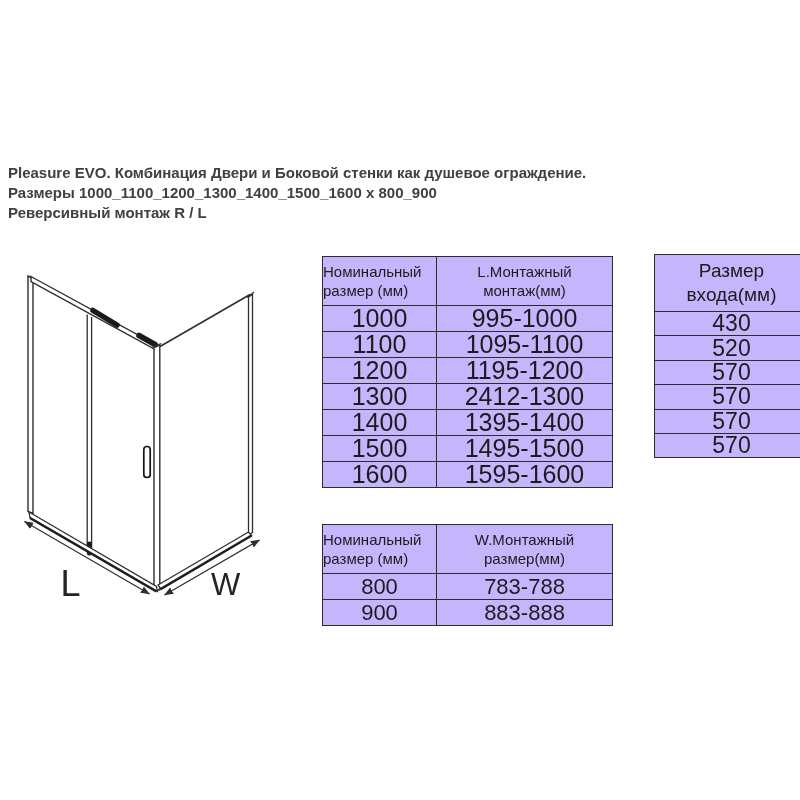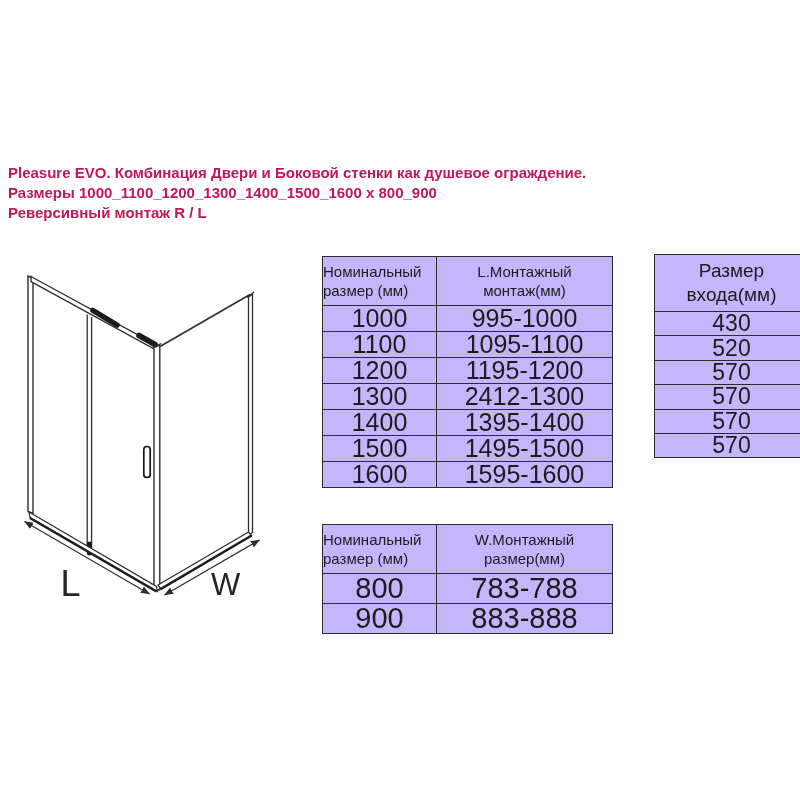--- a/index.html
+++ b/index.html
@@ -1,20 +1,20 @@
 <!DOCTYPE html>
 <html><head>
 <meta charset="utf-8">
 <style>
   html,body{margin:0;padding:0;}
   body{width:800px;height:800px;background:#ffffff;font-family:"Liberation Sans",sans-serif;}
   .page{position:relative;width:800px;height:800px;background:#ffffff;overflow:hidden;color:#1c1c1c;}
 
   
-  .title{position:absolute;left:8px;top:163px;font-size:15px;line-height:20px;font-weight:bold;color:#be185d;white-space:nowrap;}
+  .title{position:absolute;left:8px;top:163px;font-size:15px;line-height:20px;font-weight:bold;color:#404040;white-space:nowrap;}
 
   
   .diagram{position:absolute;left:0;top:258px;width:300px;height:355px;}
   .diagram text{font-family:"Liberation Sans",sans-serif;fill:#242424;}
 
   
   table.tbl{position:absolute;border-collapse:collapse;table-layout:fixed;background:#c4b5fd;color:#1c1c1c;}
   table.tbl th, table.tbl td{border:1.6px solid #2c2c2c;font-weight:normal;padding:0;vertical-align:middle;}
   table.tbl th{white-space:pre-line;}
   td.num{text-align:center;line-height:1;}
@@ -23,21 +23,21 @@
   .l-table{left:322px;top:256px;width:290px;}
   .l-table th{height:48px;font-size:15px;line-height:19px;}
   .l-table td{height:24px;font-size:25px;}
   
   .entry-table{left:654px;top:254px;width:155px;}
   .entry-table th{height:56px;font-size:19px;line-height:24px;text-align:center;}
   .entry-table td{height:23.4px;font-size:23px;}
   
   .w-table{left:322px;top:524px;width:290px;}
   .w-table th{height:48px;font-size:15px;line-height:19px;}
-  .w-table td{height:25px;font-size:29px;}
+  .w-table td{height:25px;font-size:22px;}
 
   th.h-left{text-align:left;padding-left:6px;}
   th.h-center{text-align:center;}
 </style>
 </head>
 <body>
 
 <div class="page">
 
   <div class="title">

